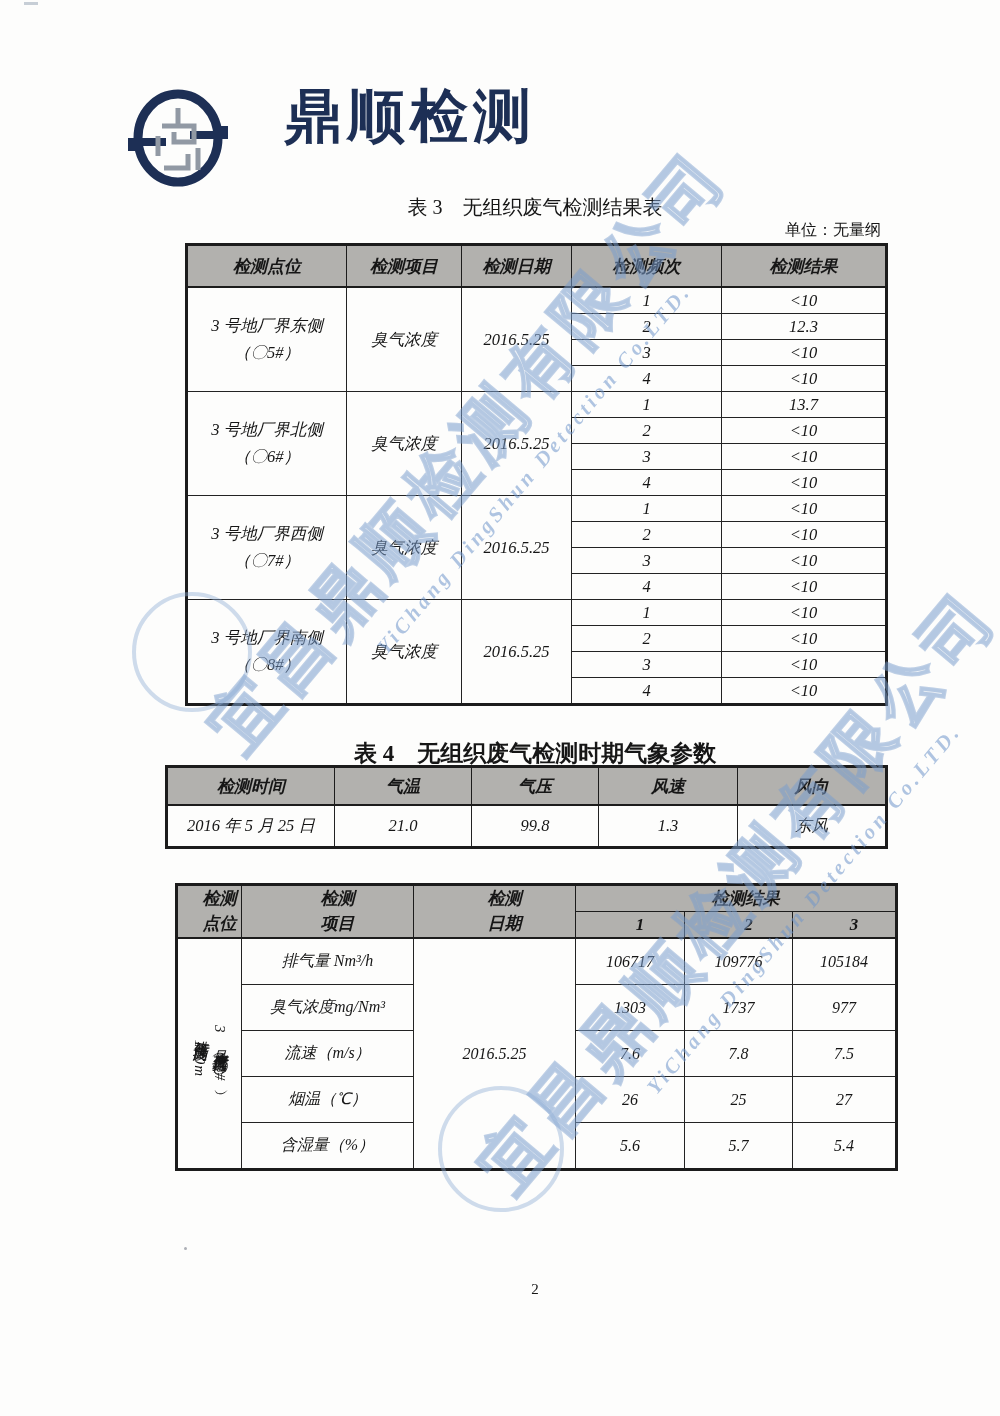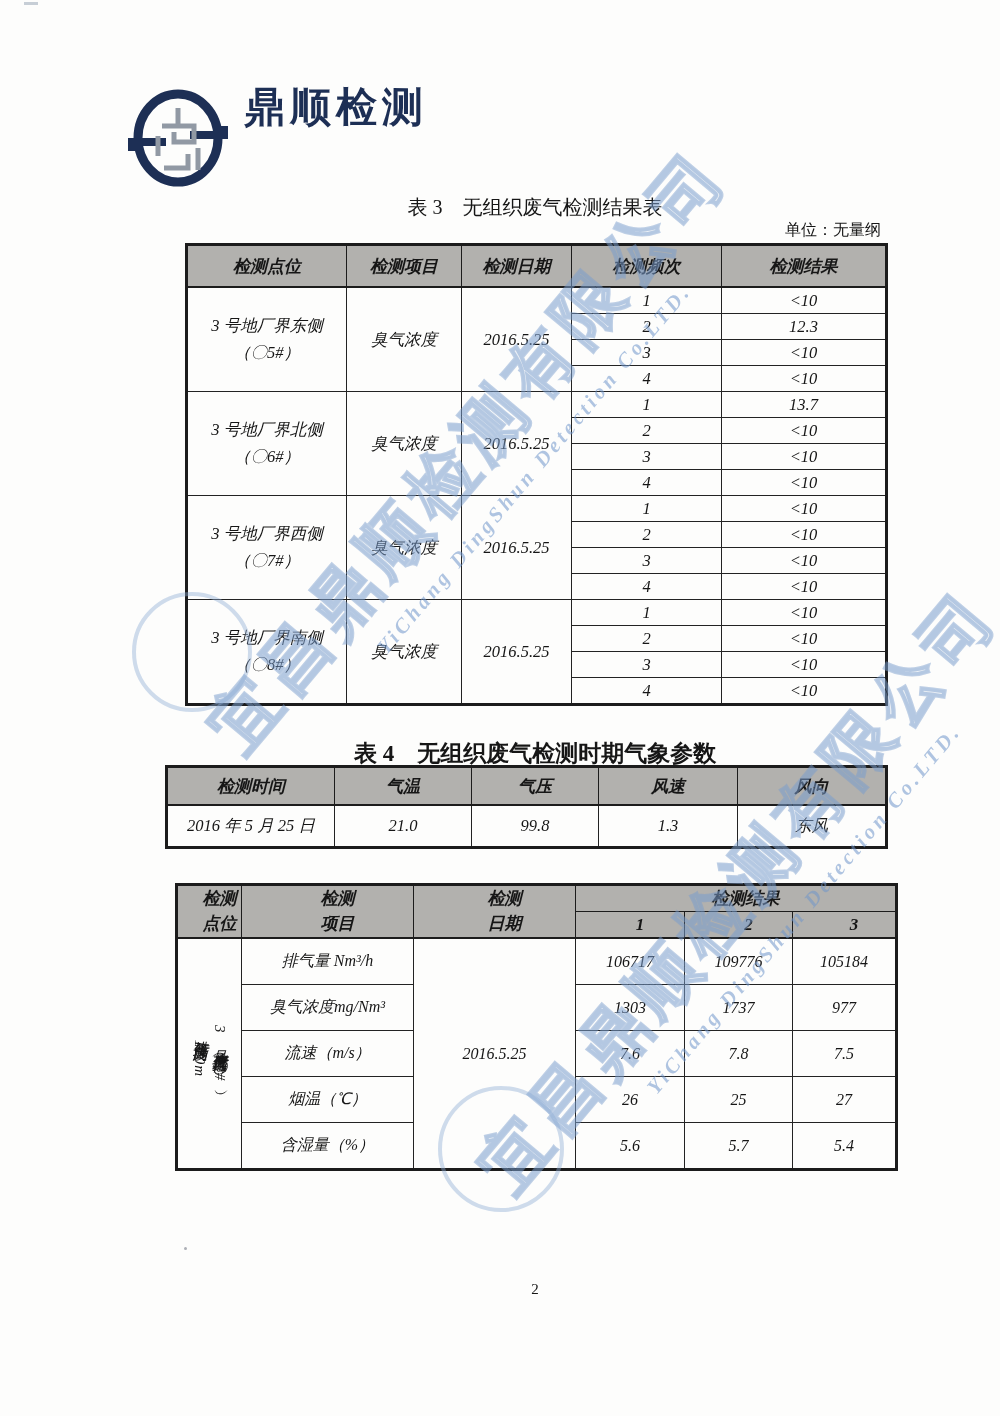--- a/index.html
+++ b/index.html
@@ -4,21 +4,21 @@
 <style>
   html,body{margin:0;padding:0;}
   body{background:#ffffff;}
   .page{position:relative;width:1000px;height:1416px;background:#fdfdfc;overflow:hidden;
         font-family:"Liberation Serif",serif;color:#161616;}
 
   
   .logo{position:absolute;left:128px;top:86px;display:flex;align-items:flex-start;z-index:2;}
   .logo-icon{width:100px;height:104px;}
   .logo-text{margin-left:16px;color:#1d2f55;font-family:"Liberation Sans",sans-serif;}
-  .logo-cn{font-size:41px;font-weight:bold;letter-spacing:5px;line-height:1.05;}
+  .logo-cn{font-size:58px;font-weight:bold;letter-spacing:5px;line-height:1.05;margin-left:40px;}
   .logo-en{font-size:25px;font-weight:bold;letter-spacing:0.5px;margin-top:2px;}
 
   
   .t3-title{position:absolute;left:185px;top:194px;width:700px;text-align:center;
             font-size:20px;font-weight:normal;z-index:2;}
   .unit-note{position:absolute;left:185px;top:220px;width:696px;text-align:right;
              font-size:16px;z-index:2;}
   .t4-title{position:absolute;left:175px;top:738px;width:720px;text-align:center;
             font-size:23px;font-weight:bold;z-index:2;}
   .t5-title{position:absolute;left:175px;top:856px;width:720px;text-align:center;

